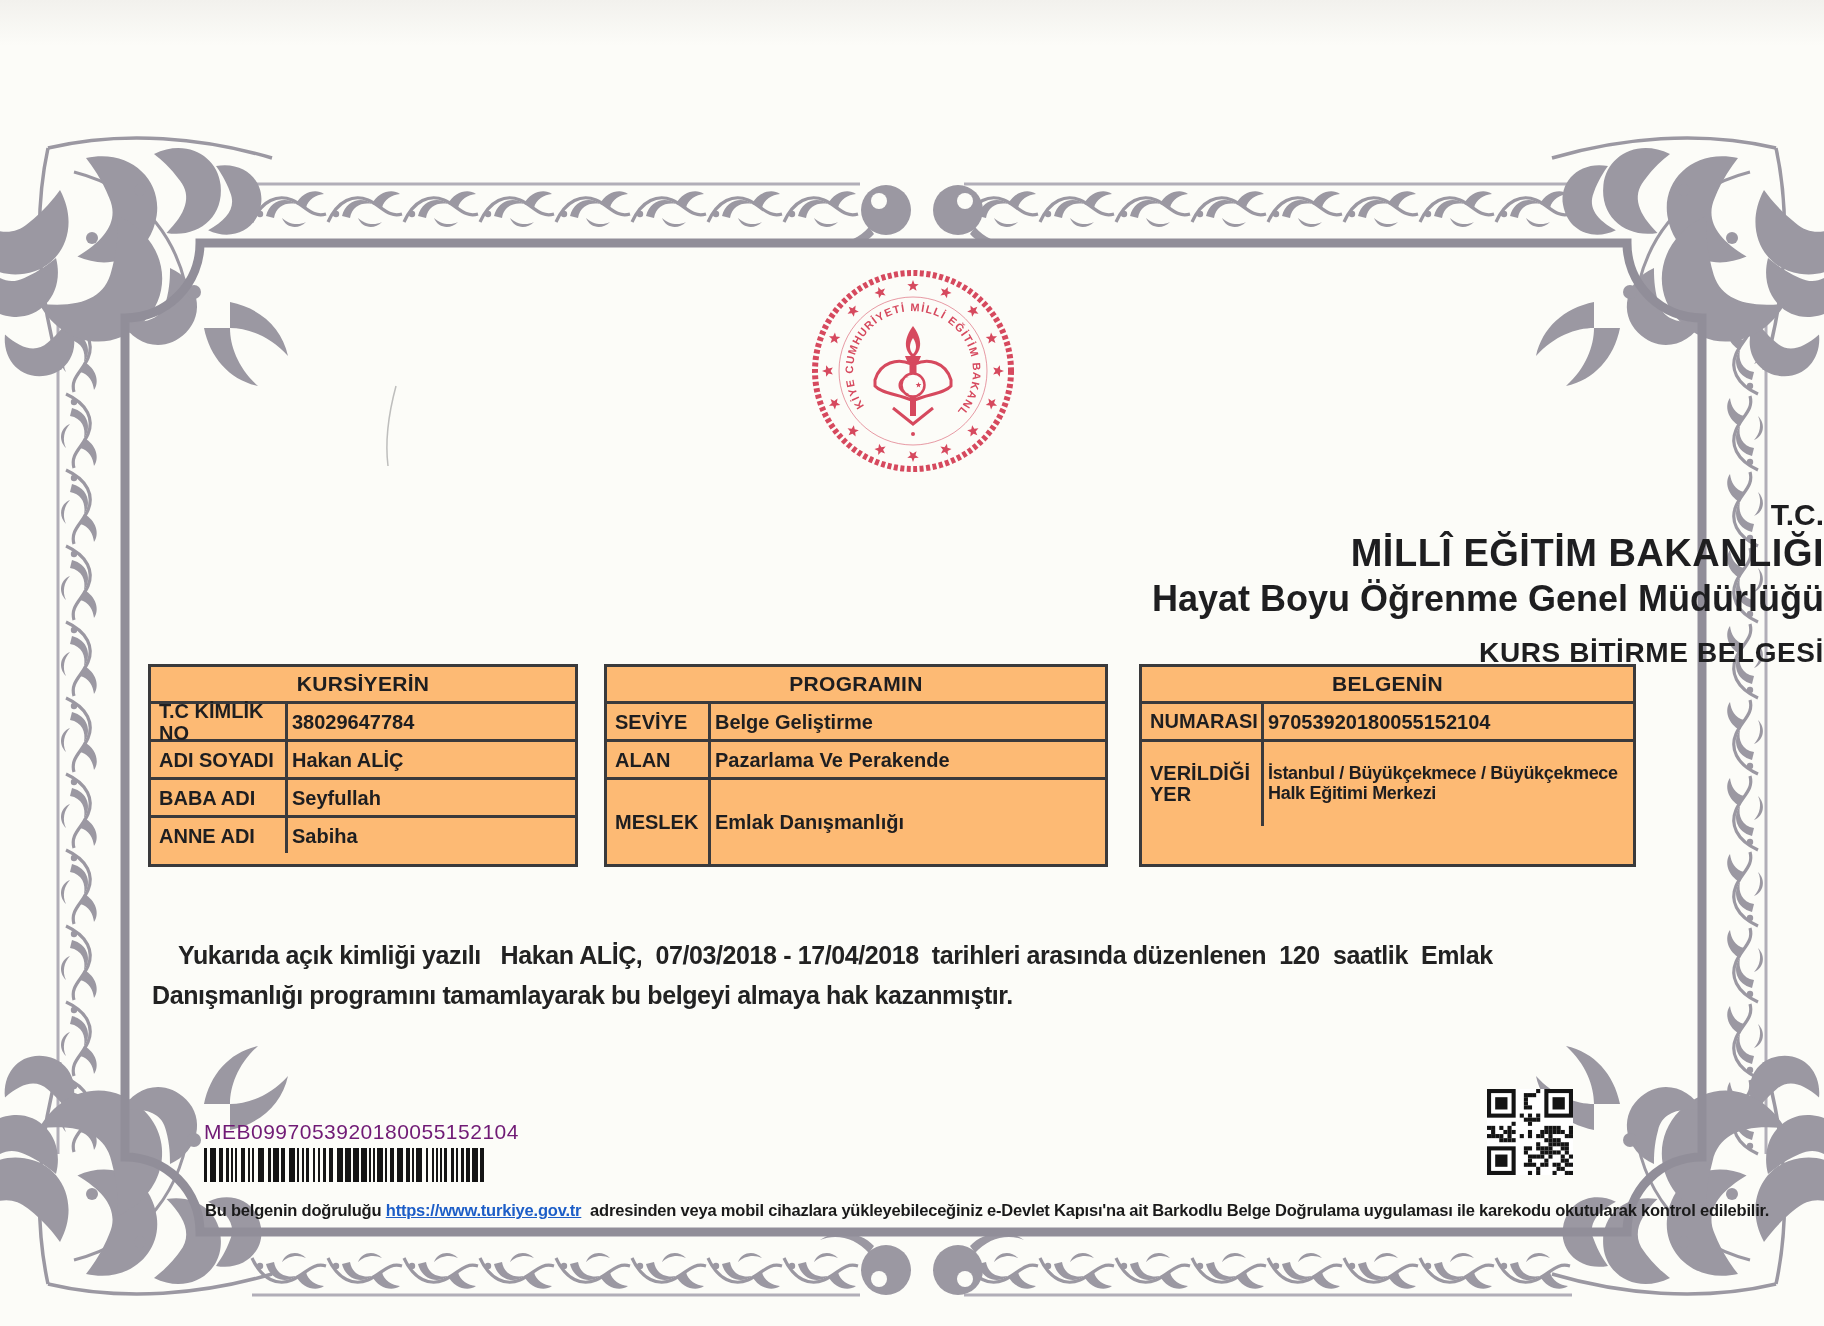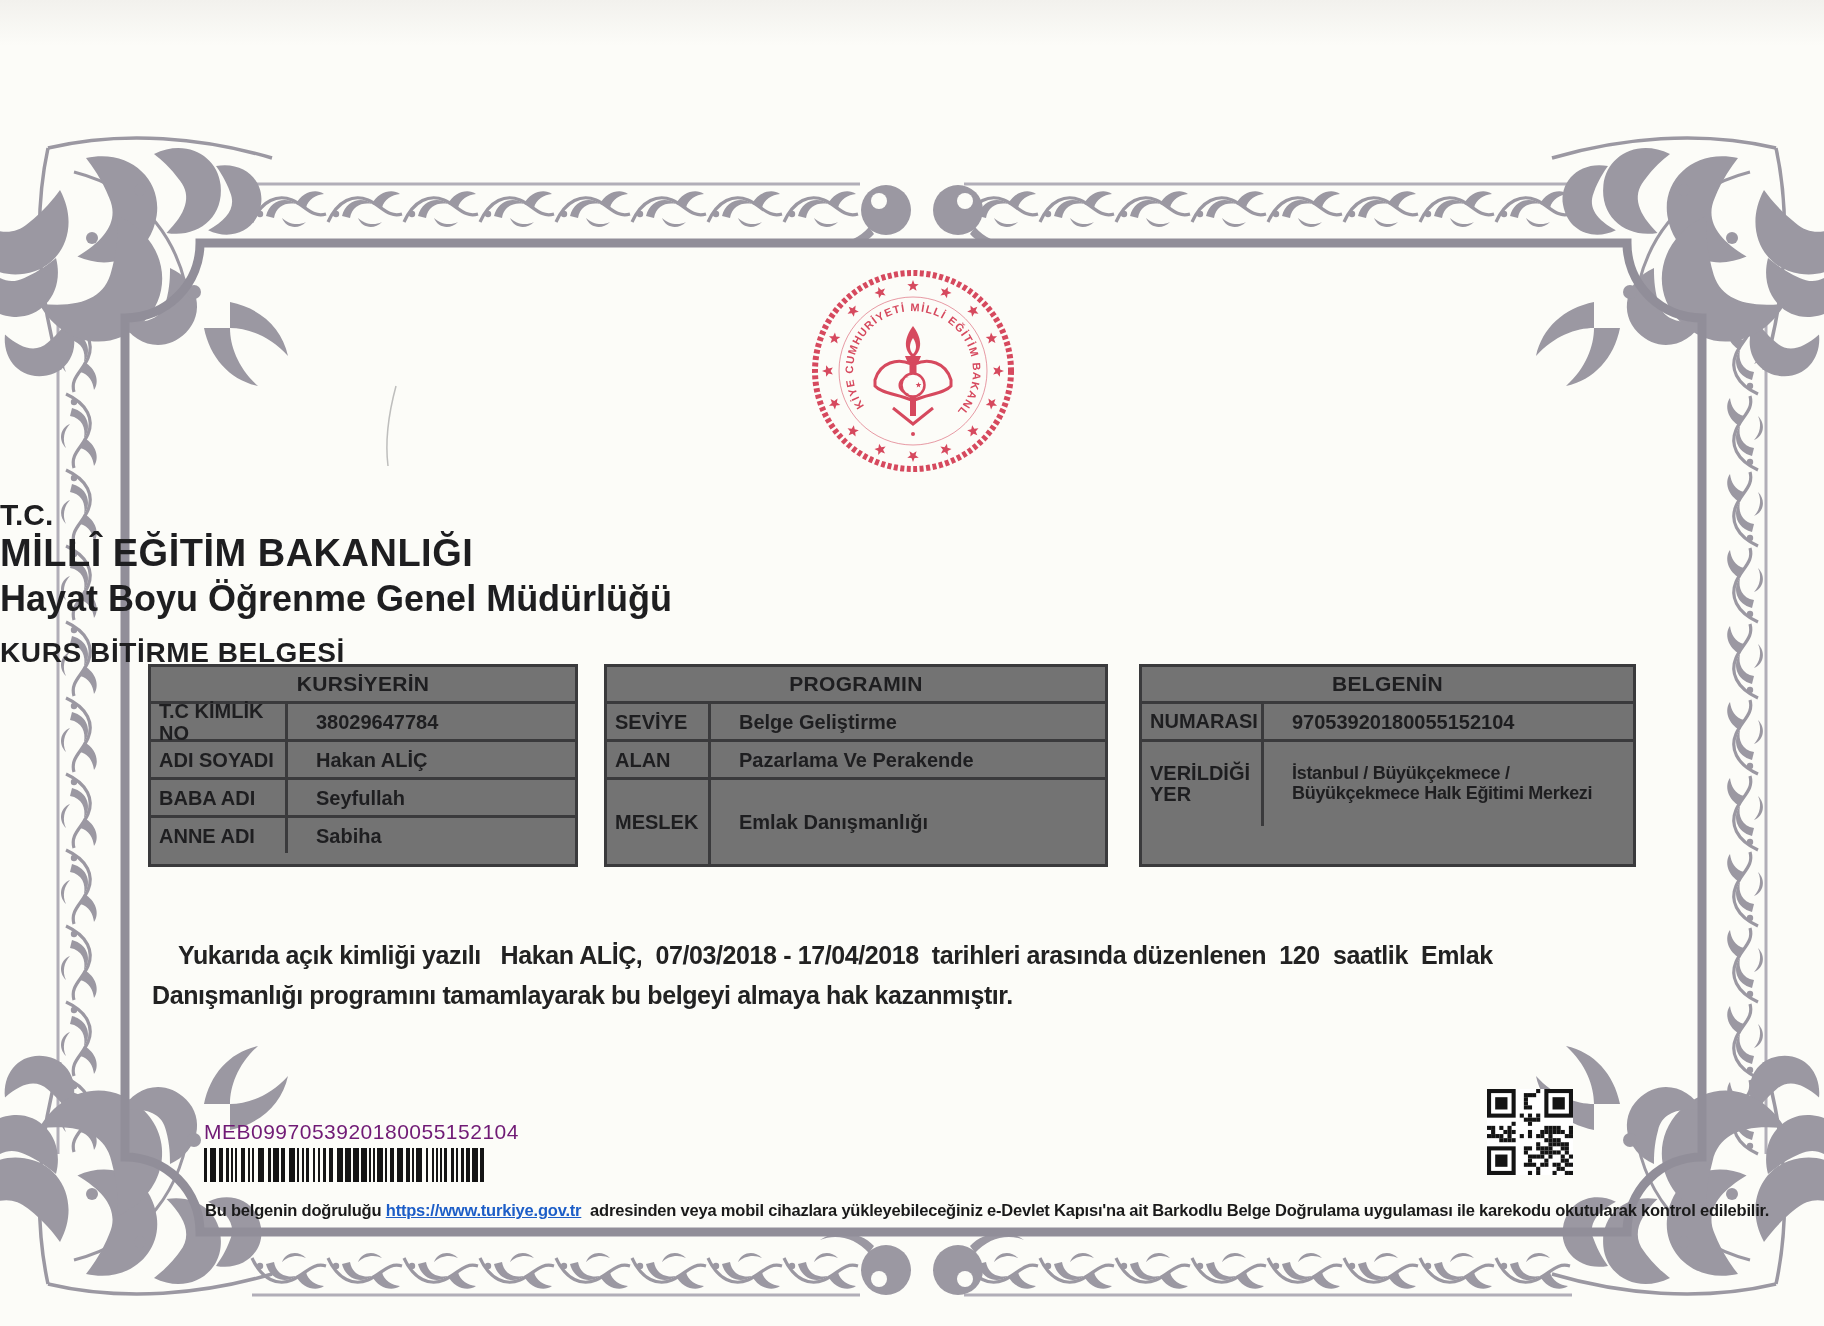--- a/index.html
+++ b/index.html
@@ -18,37 +18,37 @@
   .border-svg,.emblem-svg{position:absolute;display:block}
   .border-svg{left:0;top:0}
   .emblem-svg{left:810px;top:268px}
   .gray-f{fill:var(--frame-gray)}
   .gray-s{stroke:var(--frame-gray)}
   .thin-s{stroke:#b1aeb8}
   .frame-s{stroke:#918e99}
   .red-f{fill:var(--emblem-red)}
   .red-s{stroke:var(--emblem-red)}
   .white-f{fill:var(--paper)}
-  .hline{position:absolute;left:0;width:100%;text-align:left;font-weight:700;color:var(--ink)}
+  .hline{position:absolute;left:0;width:100%;text-align:right;font-weight:700;color:var(--ink)}
   .h-tc{top:498px;font-size:30px}
   .h-min{top:532px;font-size:38px;letter-spacing:.5px}
   .h-dir{top:578px;font-size:36px}
   .h-doc{top:637px;font-size:28px;letter-spacing:.6px}
   .tables{position:absolute;left:148px;top:664px;display:flex}
-  .tbl{border:3px solid var(--table-border);background:#737373}
+  .tbl{border:3px solid var(--table-border);background:#fdba74}
   .t1{width:430px}
   .t2{width:504px;margin-left:26px}
   .t3{width:497px;margin-left:31px}
   .thead{height:34px;display:flex;align-items:center;justify-content:center;
     font-weight:700;font-size:21px;letter-spacing:.3px}
   .trow{display:flex;border-top:3px solid var(--table-border);height:38px}
   .trow.tall{height:87px}
   .cl,.cv{display:flex;align-items:center;font-weight:700;font-size:20px;line-height:1.1}
   .cl{border-right:3px solid var(--table-border);padding-left:8px}
-  .cv{padding-left:28px;flex:1}
+  .cv{padding-left:4px;flex:1}
   .t1 .cl{width:137px}
   .t2 .cl{width:104px}
   .t3 .cl{width:122px;line-height:1.05}
   .cv.small{font-size:18px;letter-spacing:-.3px;padding-right:4px}
   .statement{position:absolute;left:152px;top:936px;width:1460px;
     font-weight:700;font-size:25px;letter-spacing:-.4px;line-height:1.58;
     white-space:pre-wrap;text-indent:26px;color:#222}
   .bc-label{position:absolute;left:204px;top:1120px;font-size:21px;letter-spacing:.5px;color:#701a75}
   .barcode{position:absolute;left:204px;top:1148px}
   .qr{position:absolute;left:1487px;top:1089px}

